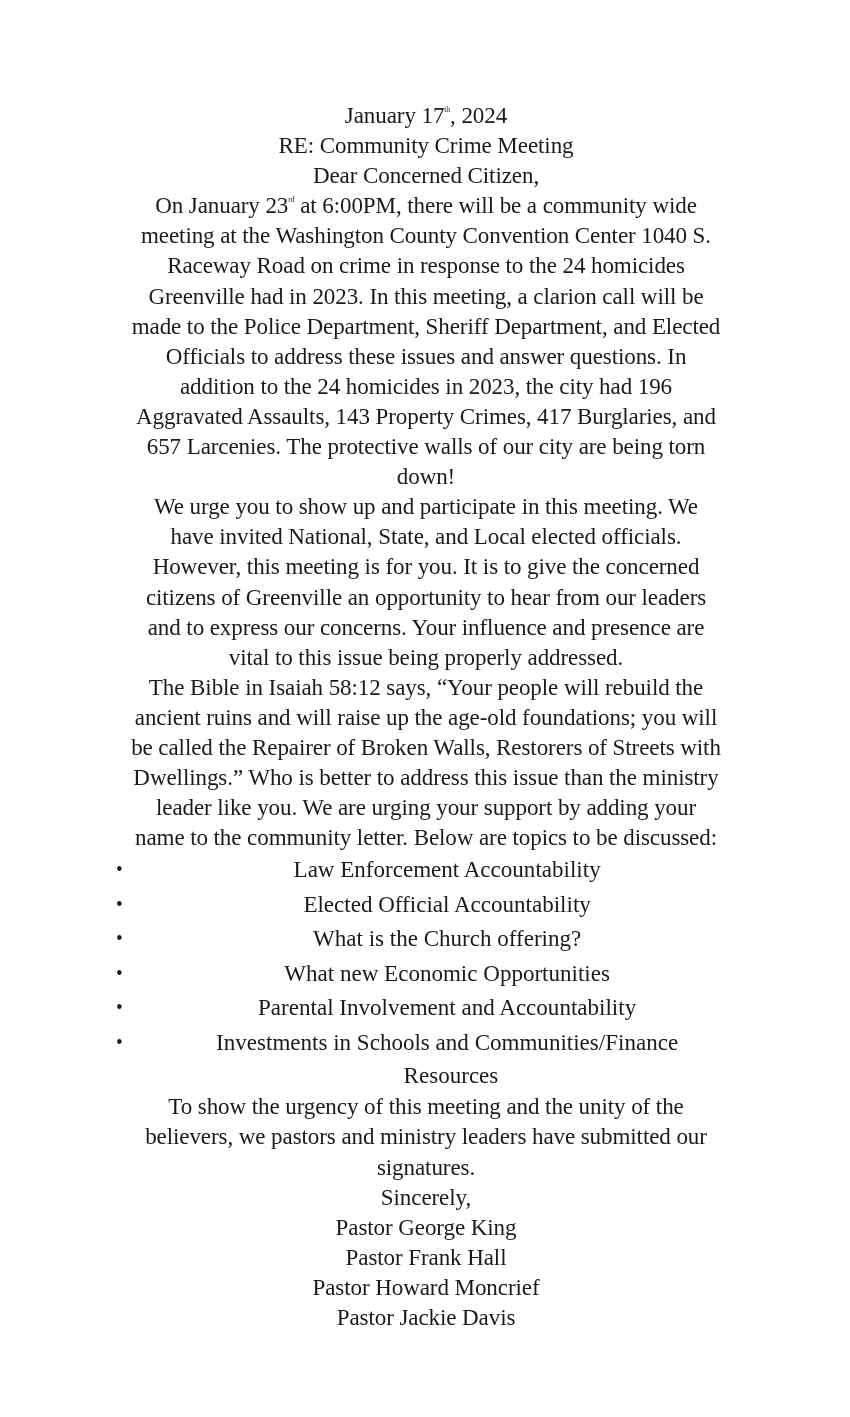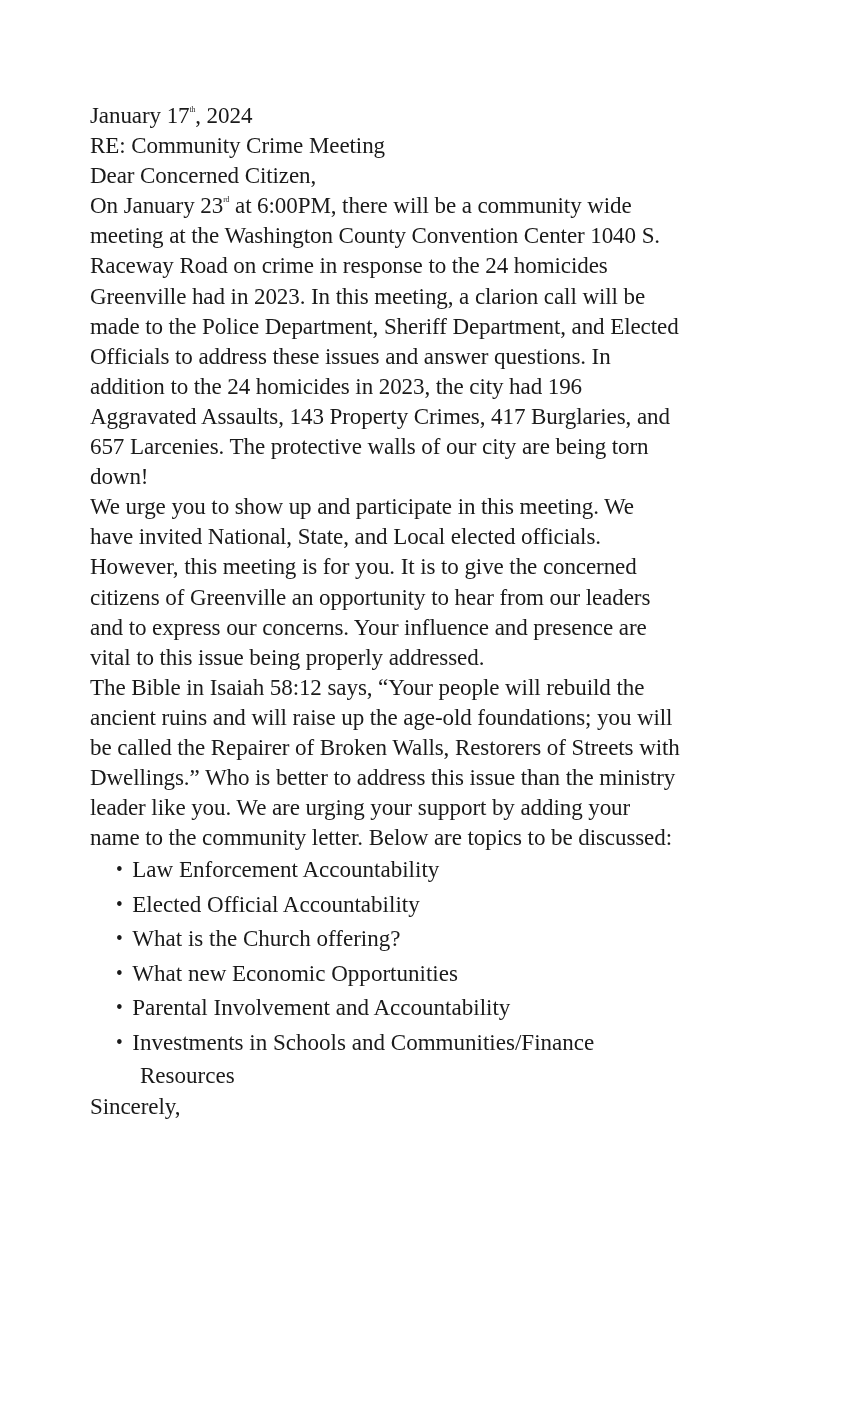--- a/index.html
+++ b/index.html
@@ -13,20 +13,21 @@
       position: relative;
       overflow: hidden;
       color: #1a1a1a;
       font-family: "Liberation Serif", "DejaVu Serif", serif;
     }
     .page {
       position: absolute;
       left: 90px;
       top: 100px;
       width: 700px;
+      text-align: center;
     }
     .line {
       font-size: 24px;
       line-height: 30.1px;
       height: 30.1px;
       white-space: nowrap;
       transform: scaleX(0.96);
       transform-origin: left center;
       letter-spacing: -0.1px;
     }
@@ -112,17 +113,28 @@
     <li class="bullet"><span class="dot">•</span><span>Law Enforcement Accountability</span></li>
     <li class="bullet"><span class="dot">•</span><span>Elected Official Accountability</span></li>
     <li class="bullet"><span class="dot">•</span><span>What is the Church offering?</span></li>
     <li class="bullet"><span class="dot">•</span><span>What new Economic Opportunities</span></li>
     <li class="bullet"><span class="dot">•</span><span>Parental Involvement and Accountability</span></li>
     <li class="bullet"><span class="dot">•</span><span>Investments in Schools and Communities/Finance</span></li>
     <li class="bullet-cont">Resources</li>
   </ul>
 
 
+  <div>
+    <div class="line">To show the urgency of this meeting and the unity of the</div>
+    <div class="line">believers, we pastors and ministry leaders have submitted our</div>
+    <div class="line">signatures.</div>
+  </div>
 
   <div class="line">Sincerely,</div>
 
+  <div>
+    <div class="line">Pastor George King</div>
+    <div class="line">Pastor Frank Hall</div>
+    <div class="line">Pastor Howard Moncrief</div>
+    <div class="line">Pastor Jackie Davis</div>
+  </div>
 
 </div>
 
 </body></html>

